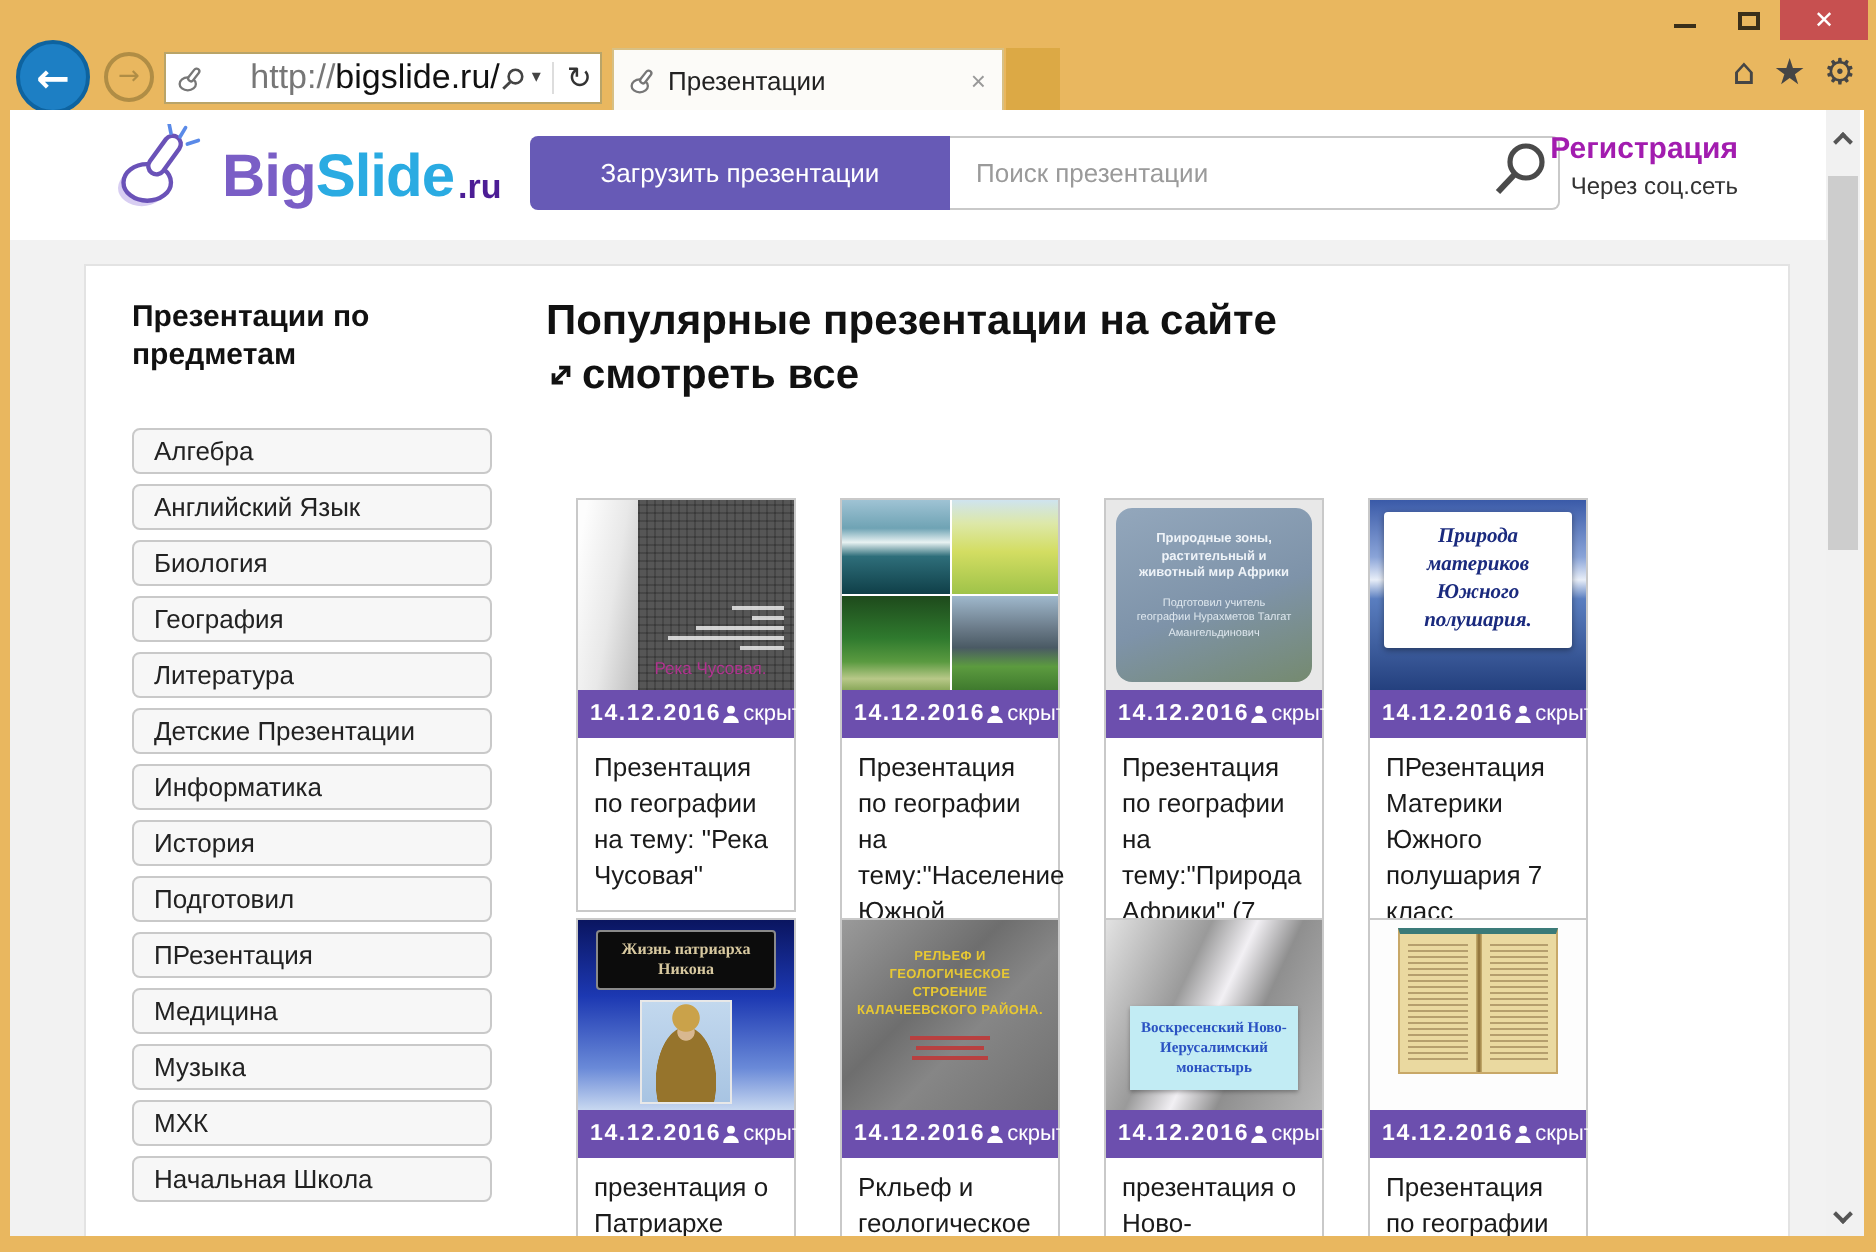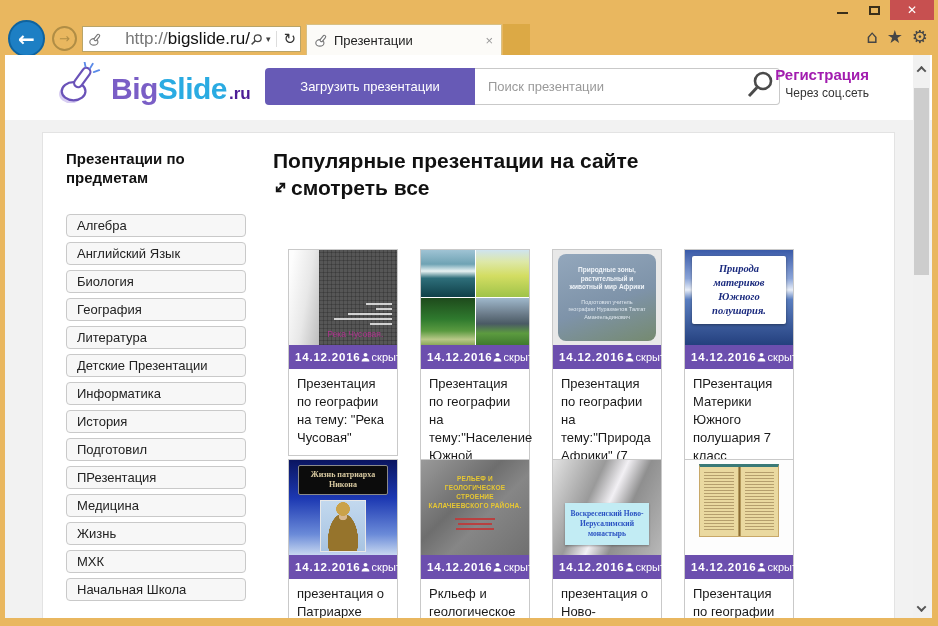--- a/index.html
+++ b/index.html
@@ -283,21 +283,21 @@
             <div class="subject-item">Английский Язык</div>
             <div class="subject-item">Биология</div>
             <div class="subject-item">География</div>
             <div class="subject-item">Литература</div>
             <div class="subject-item">Детские Презентации</div>
             <div class="subject-item">Информатика</div>
             <div class="subject-item">История</div>
             <div class="subject-item">Подготовил</div>
             <div class="subject-item">ПРезентация</div>
             <div class="subject-item">Медицина</div>
-            <div class="subject-item">Жизнь</div>
+            <div class="subject-item">Музыка</div>
             <div class="subject-item">МХК</div>
             <div class="subject-item">Начальная Школа</div>
           </div>
         </div>
 
         <div class="main">
           <div class="main-heading">
             <div>Популярные презентации на сайте</div>
             <div class="see-all-row">
               <span class="expand-icon">

